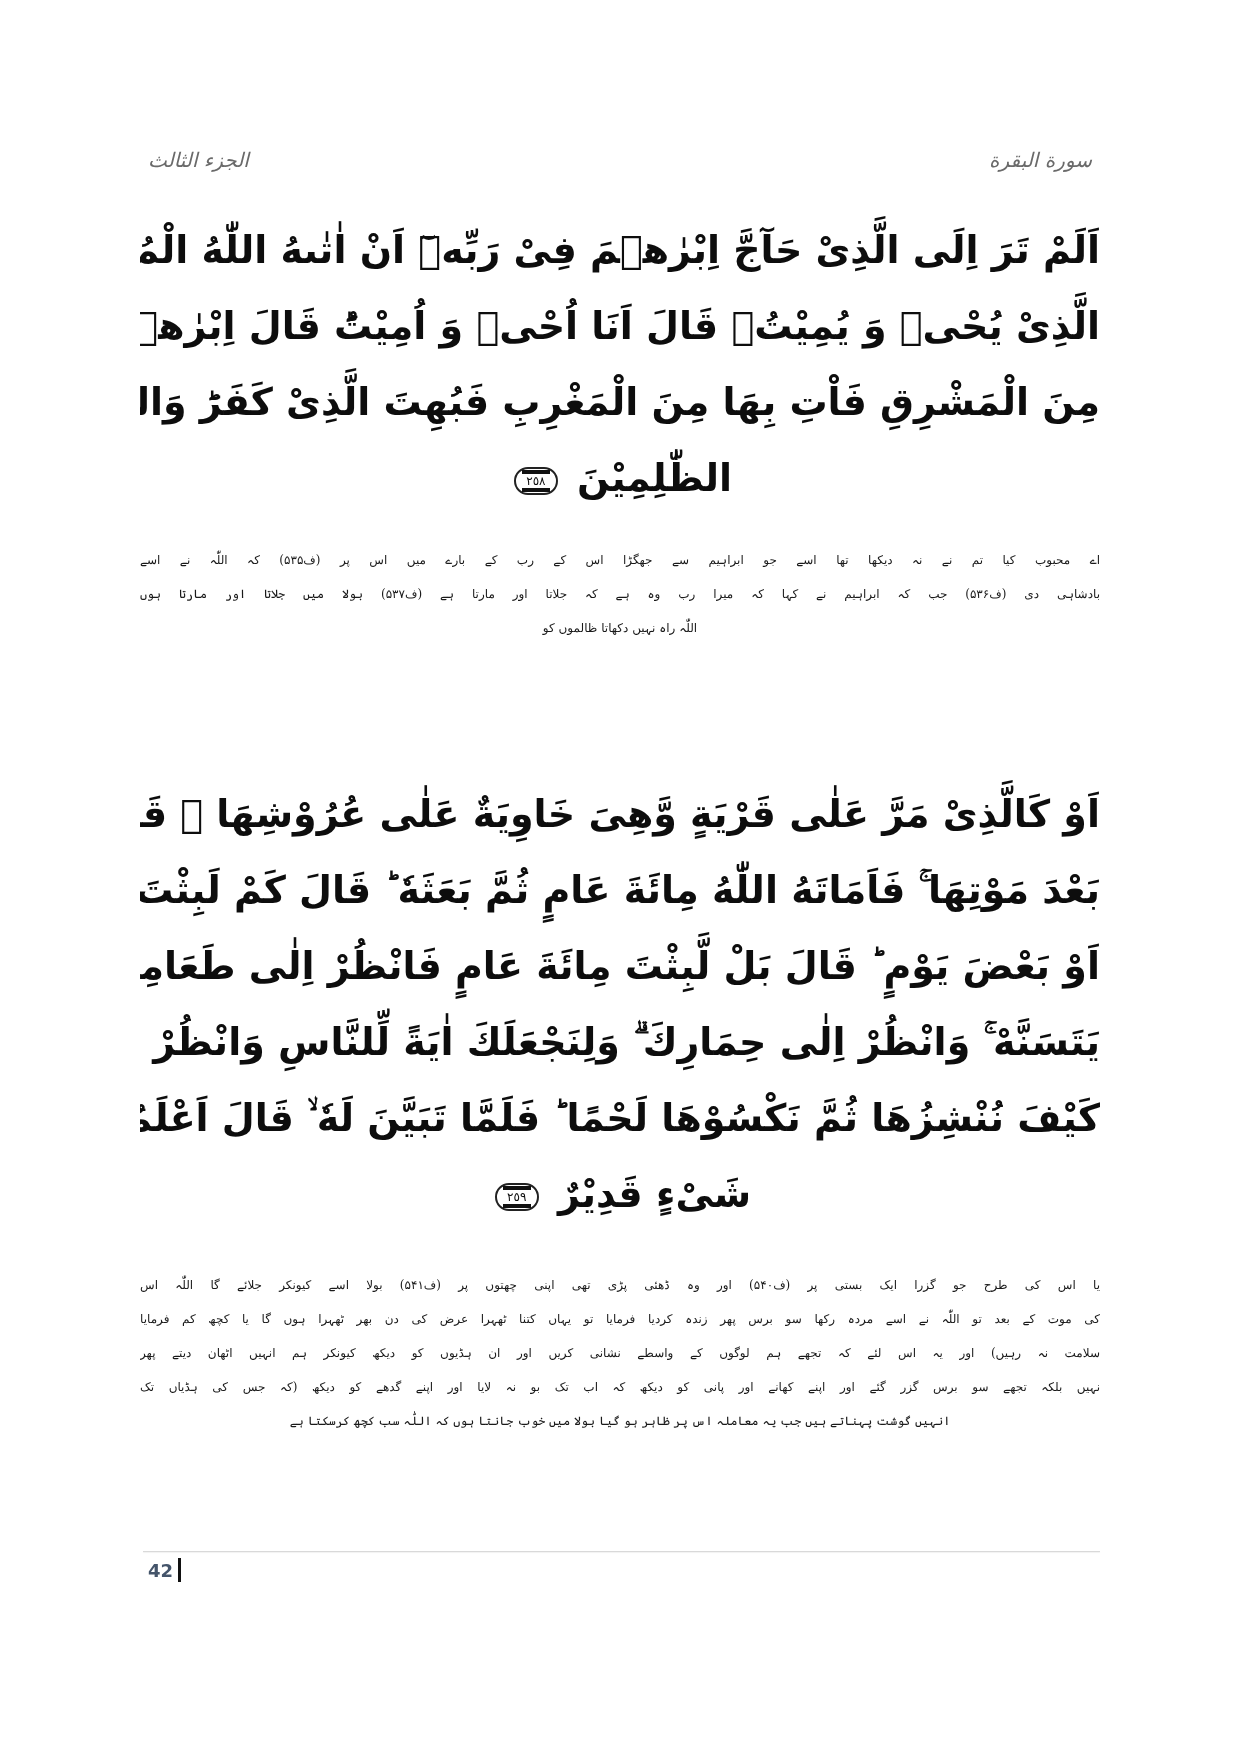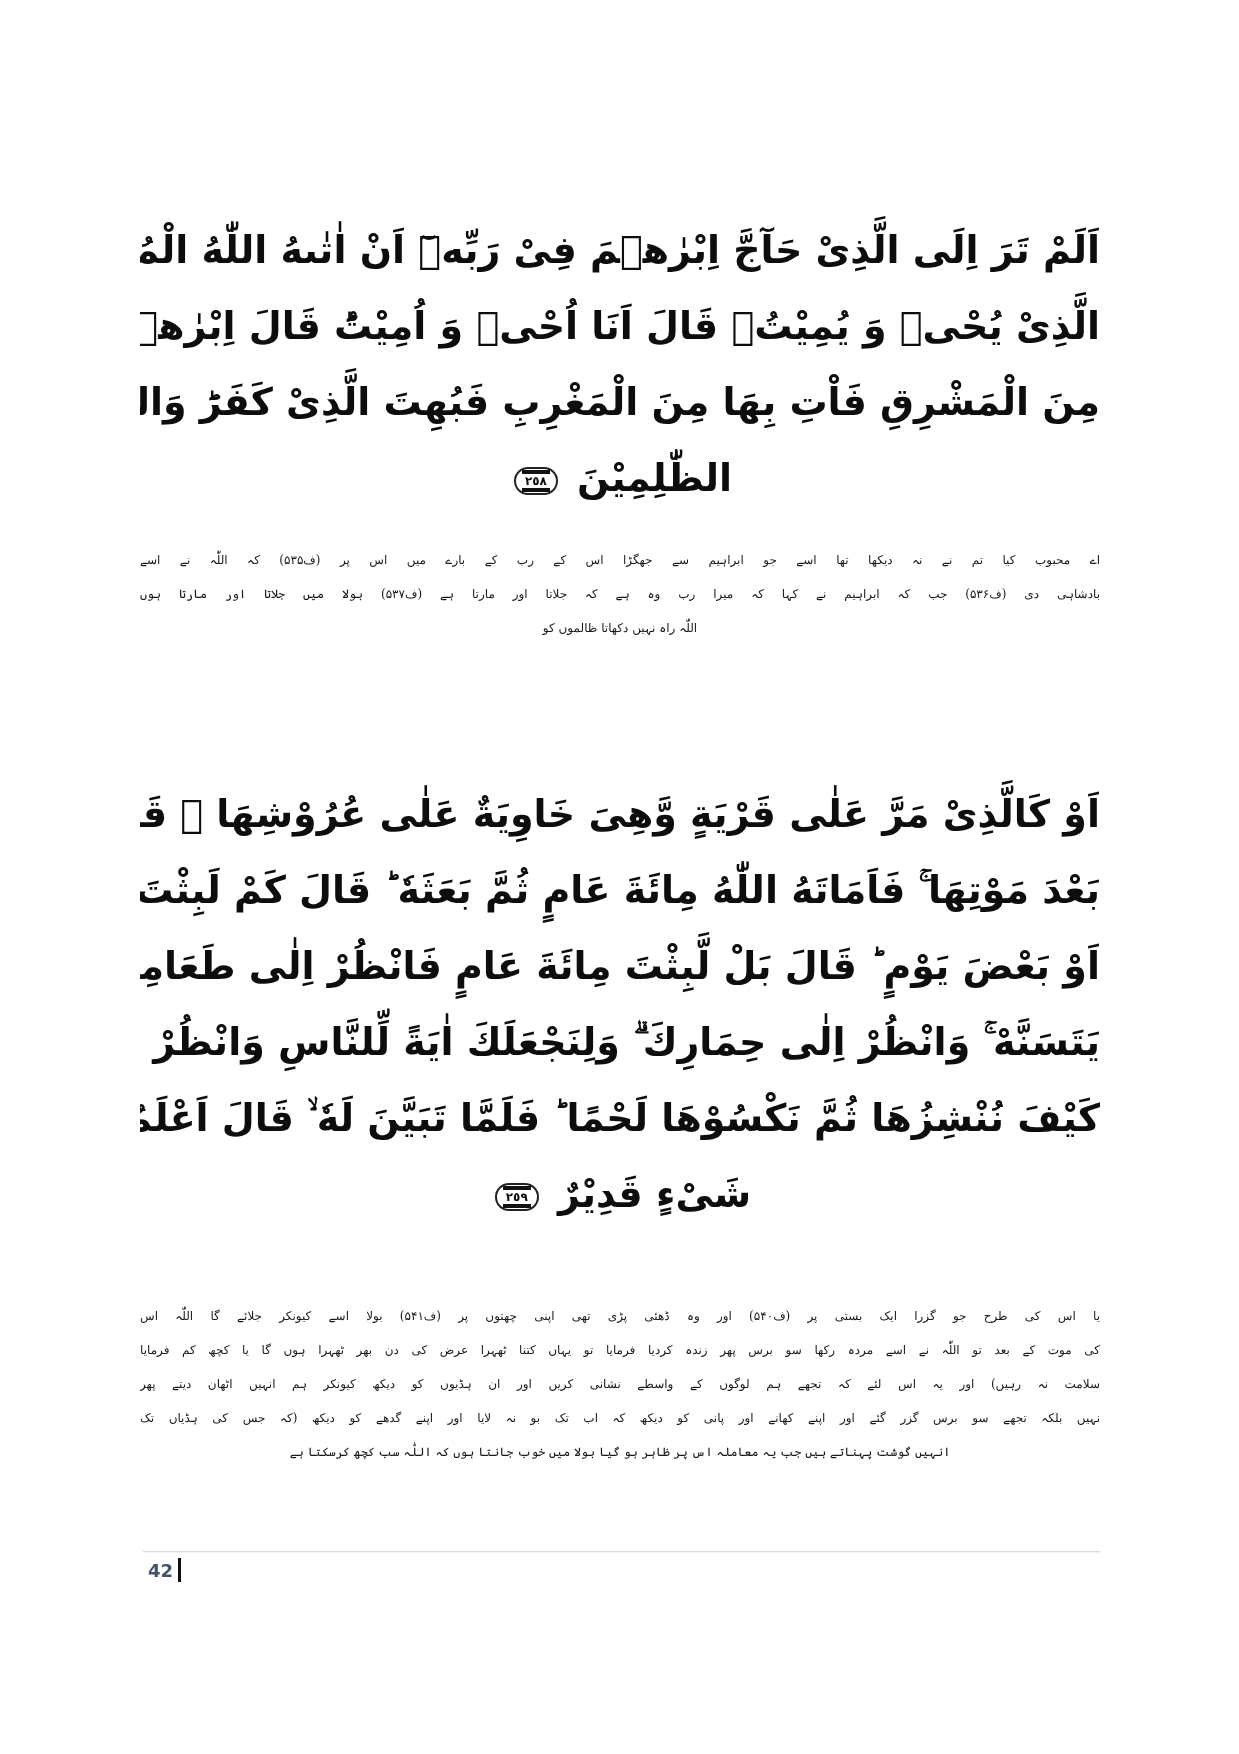--- a/index.html
+++ b/index.html
@@ -79,21 +79,21 @@
     display: inline-block;
     vertical-align: middle;
     width: 44px;
     height: 28px;
     border: 2px solid #222;
     border-radius: 14px;
     position: relative;
     margin: 16px 6px;
     font-size: 12px;
     line-height: 16px;
-    font-weight: bold;
+    font-weight: normal;
     text-align: center;
     direction: rtl;
     box-sizing: border-box;
   }
   .ayah-marker::before,
   .ayah-marker::after {
     content: "";
     position: absolute;
     left: 6px;
     right: 6px;
@@ -154,20 +154,24 @@
     width: 3px;
     height: 24px;
     background: #111111;
   }
 </style>
 </head>
 <body>
 
 <div class="page">
 
+  <div class="header">
+    <span class="header-juz">الجزء الثالث</span>
+    <span class="header-surah">سورة البقرة</span>
+  </div>
 
   <div class="verse-block" style="top:212px;">
     <span class="verse-line">اَلَمْ تَرَ اِلَى الَّذِىْ حَآجَّ اِبْرٰهٖمَ فِىْ رَبِّهٖٓ اَنْ اٰتٰىهُ اللّٰهُ الْمُلْكَ ۘ اِذْ قَالَ اِبْرٰهٖمُ رَبِّىَ</span>
     <span class="verse-line">الَّذِىْ يُحْىٖ وَ يُمِيْتُۙ قَالَ اَنَا اُحْىٖ وَ اُمِيْتُؕ قَالَ اِبْرٰهٖمُ فَاِنَّ اللّٰهَ يَاْتِىْ بِالشَّمْسِ</span>
     <span class="verse-line">مِنَ الْمَشْرِقِ فَاْتِ بِهَا مِنَ الْمَغْرِبِ فَبُهِتَ الَّذِىْ كَفَرَؕ وَاللّٰهُ لَا يَهْدِى الْقَوْمَ</span>
     <span class="verse-line last">
       <span>الظّٰلِمِيْنَ</span>
       <span class="ayah-marker">
         <span class="ayah-num">٢٥٨</span>
       </span>
@@ -187,21 +191,21 @@
     <span class="verse-line">يَتَسَنَّهْ ۚ وَانْظُرْ اِلٰى حِمَارِكَ ۗ وَلِنَجْعَلَكَ اٰيَةً لِّلنَّاسِ وَانْظُرْ اِلَى الْعِظَامِ</span>
     <span class="verse-line">كَيْفَ نُنْشِزُهَا ثُمَّ نَكْسُوْهَا لَحْمًا ؕ فَلَمَّا تَبَيَّنَ لَهٗ ۙ قَالَ اَعْلَمُ اَنَّ اللّٰهَ عَلٰى كُلِّ</span>
     <span class="verse-line last">
       <span>شَىْءٍ قَدِيْرٌ</span>
       <span class="ayah-marker">
         <span class="ayah-num">٢٥٩</span>
       </span>
     </span>
   </div>
 
-  <div class="translation-block" style="top:1268px;margin-top:31px;">
+  <div class="translation-block" style="top:1268px;">
     <span class="tr-line">یا اس کی طرح جو گزرا ایک بستی پر (ف۵۴۰) اور وہ ڈھئی پڑی تھی اپنی چھتوں پر (ف۵۴۱) بولا اسے کیونکر جلائے گا اللّٰہ اس</span>
     <span class="tr-line">کی موت کے بعد تو اللّٰہ نے اسے مردہ رکھا سو برس پھر زندہ کردیا فرمایا تو یہاں کتنا ٹھہرا عرض کی دن بھر ٹھہرا ہوں گا یا کچھ کم فرمایا</span>
     <span class="tr-line">سلامت نہ رہیں) اور یہ اس لئے کہ تجھے ہم لوگوں کے واسطے نشانی کریں اور ان ہڈیوں کو دیکھ کیونکر ہم انہیں اٹھان دیتے پھر</span>
     <span class="tr-line">نہیں بلکہ تجھے سو برس گزر گئے اور اپنے کھانے اور پانی کو دیکھ کہ اب تک بو نہ لایا اور اپنے گدھے کو دیکھ (کہ جس کی ہڈیاں تک</span>
     <span class="tr-line last">انہیں گوشت پہناتے ہیں جب یہ معاملہ اس پر ظاہر ہو گیا بولا میں خوب جانتا ہوں کہ اللّٰہ سب کچھ کرسکتا ہے</span>
   </div>
 
   <div class="footer-rule"></div>
   <div class="footer-num">42</div>
   <div class="footer-bar"></div>

